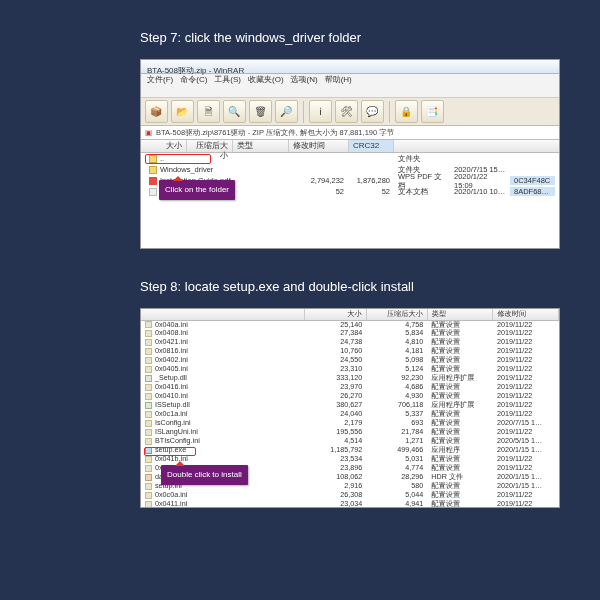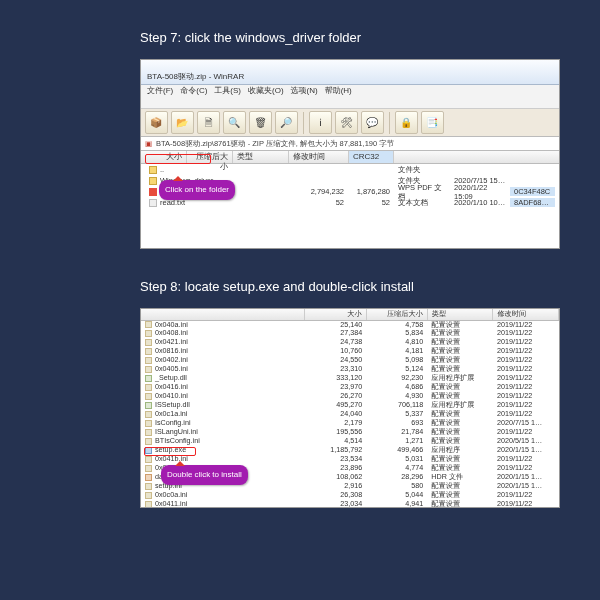--- a/index.html
+++ b/index.html
@@ -19,21 +19,21 @@
     margin-left:140px;width:420px;
     border:1px solid #999;position:relative;
     font-size:8px;line-height:1.2;
     overflow:hidden;
   }
   
   .shot1{height:190px;}
   .titlebar{
     height:14px;background:linear-gradient(#fafcff,#dbe7f6);
     border-bottom:1px solid #a8b8cc;
-    padding:12px 6px;font-size:8px;color:#333;
+    padding:6px 6px;font-size:8px;color:#333;
   }
   .menubar{
     height:24px;border-bottom:1px solid #ccc;
     padding:1px 6px;font-size:8px;color:#333;
     background:#f3f3f3;
   }
   .menubar span{margin-right:7px;}
   .toolbar{
     height:28px;background:#efe9dd;
     border-bottom:1px solid #bbb;
@@ -65,22 +65,22 @@
   .c-crc{width:45px;background:#cfe3f7;}
   .row{display:flex;height:11px;padding:0 4px;align-items:center;font-size:7.5px;color:#333;}
   .row>div{padding:0 4px;}
   .row .c-name{flex:1;display:flex;align-items:center;gap:3px;}
   .fico{width:8px;height:8px;display:inline-block;}
   .fico.folder{background:#f7d774;border:1px solid #caa63e;}
   .fico.pdf{background:#e74c3c;}
   .fico.txt{background:#eee;border:1px solid #bbb;}
   .red-box{border:1.5px solid #e22;border-radius:2px;position:absolute;}
   .callout{
-    position:absolute;background:#a21caf;color:#fff;
-    font-size:8px;padding:5px 6px;border-radius:8px;
+    position:absolute;background:#701a75;color:#fff;
+    font-size:8px;padding:5px 6px;border-radius:1px;
     text-align:center;line-height:1.2;box-shadow:1px 1px 2px rgba(0,0,0,.3);
   }
   .callout::before{
     content:"";position:absolute;width:0;height:0;
     border:5px solid transparent;border-bottom-color:#e03a2f;
     top:-9px;left:14px;
   }
   
   .shot2{height:200px;}
   .tbl{width:100%;border-collapse:collapse;font-size:7.2px;color:#333;}
@@ -253,21 +253,21 @@
         </tr>
         <tr>
           <td><span class="fico2 ini"></span><span>0x0410.ini</span></td>
           <td class="r">26,270</td>
           <td class="r">4,930</td>
           <td>配置设置</td>
           <td>2019/11/22</td>
         </tr>
         <tr>
           <td><span class="fico2 dll"></span><span>ISSetup.dll</span></td>
-          <td class="r">495,270</td>
+          <td class="r">380,627</td>
           <td class="r">706,118</td>
           <td>应用程序扩展</td>
           <td>2019/11/22</td>
         </tr>
         <tr>
           <td><span class="fico2 ini"></span><span>0x0c1a.ini</span></td>
           <td class="r">24,040</td>
           <td class="r">5,337</td>
           <td>配置设置</td>
           <td>2019/11/22</td>

